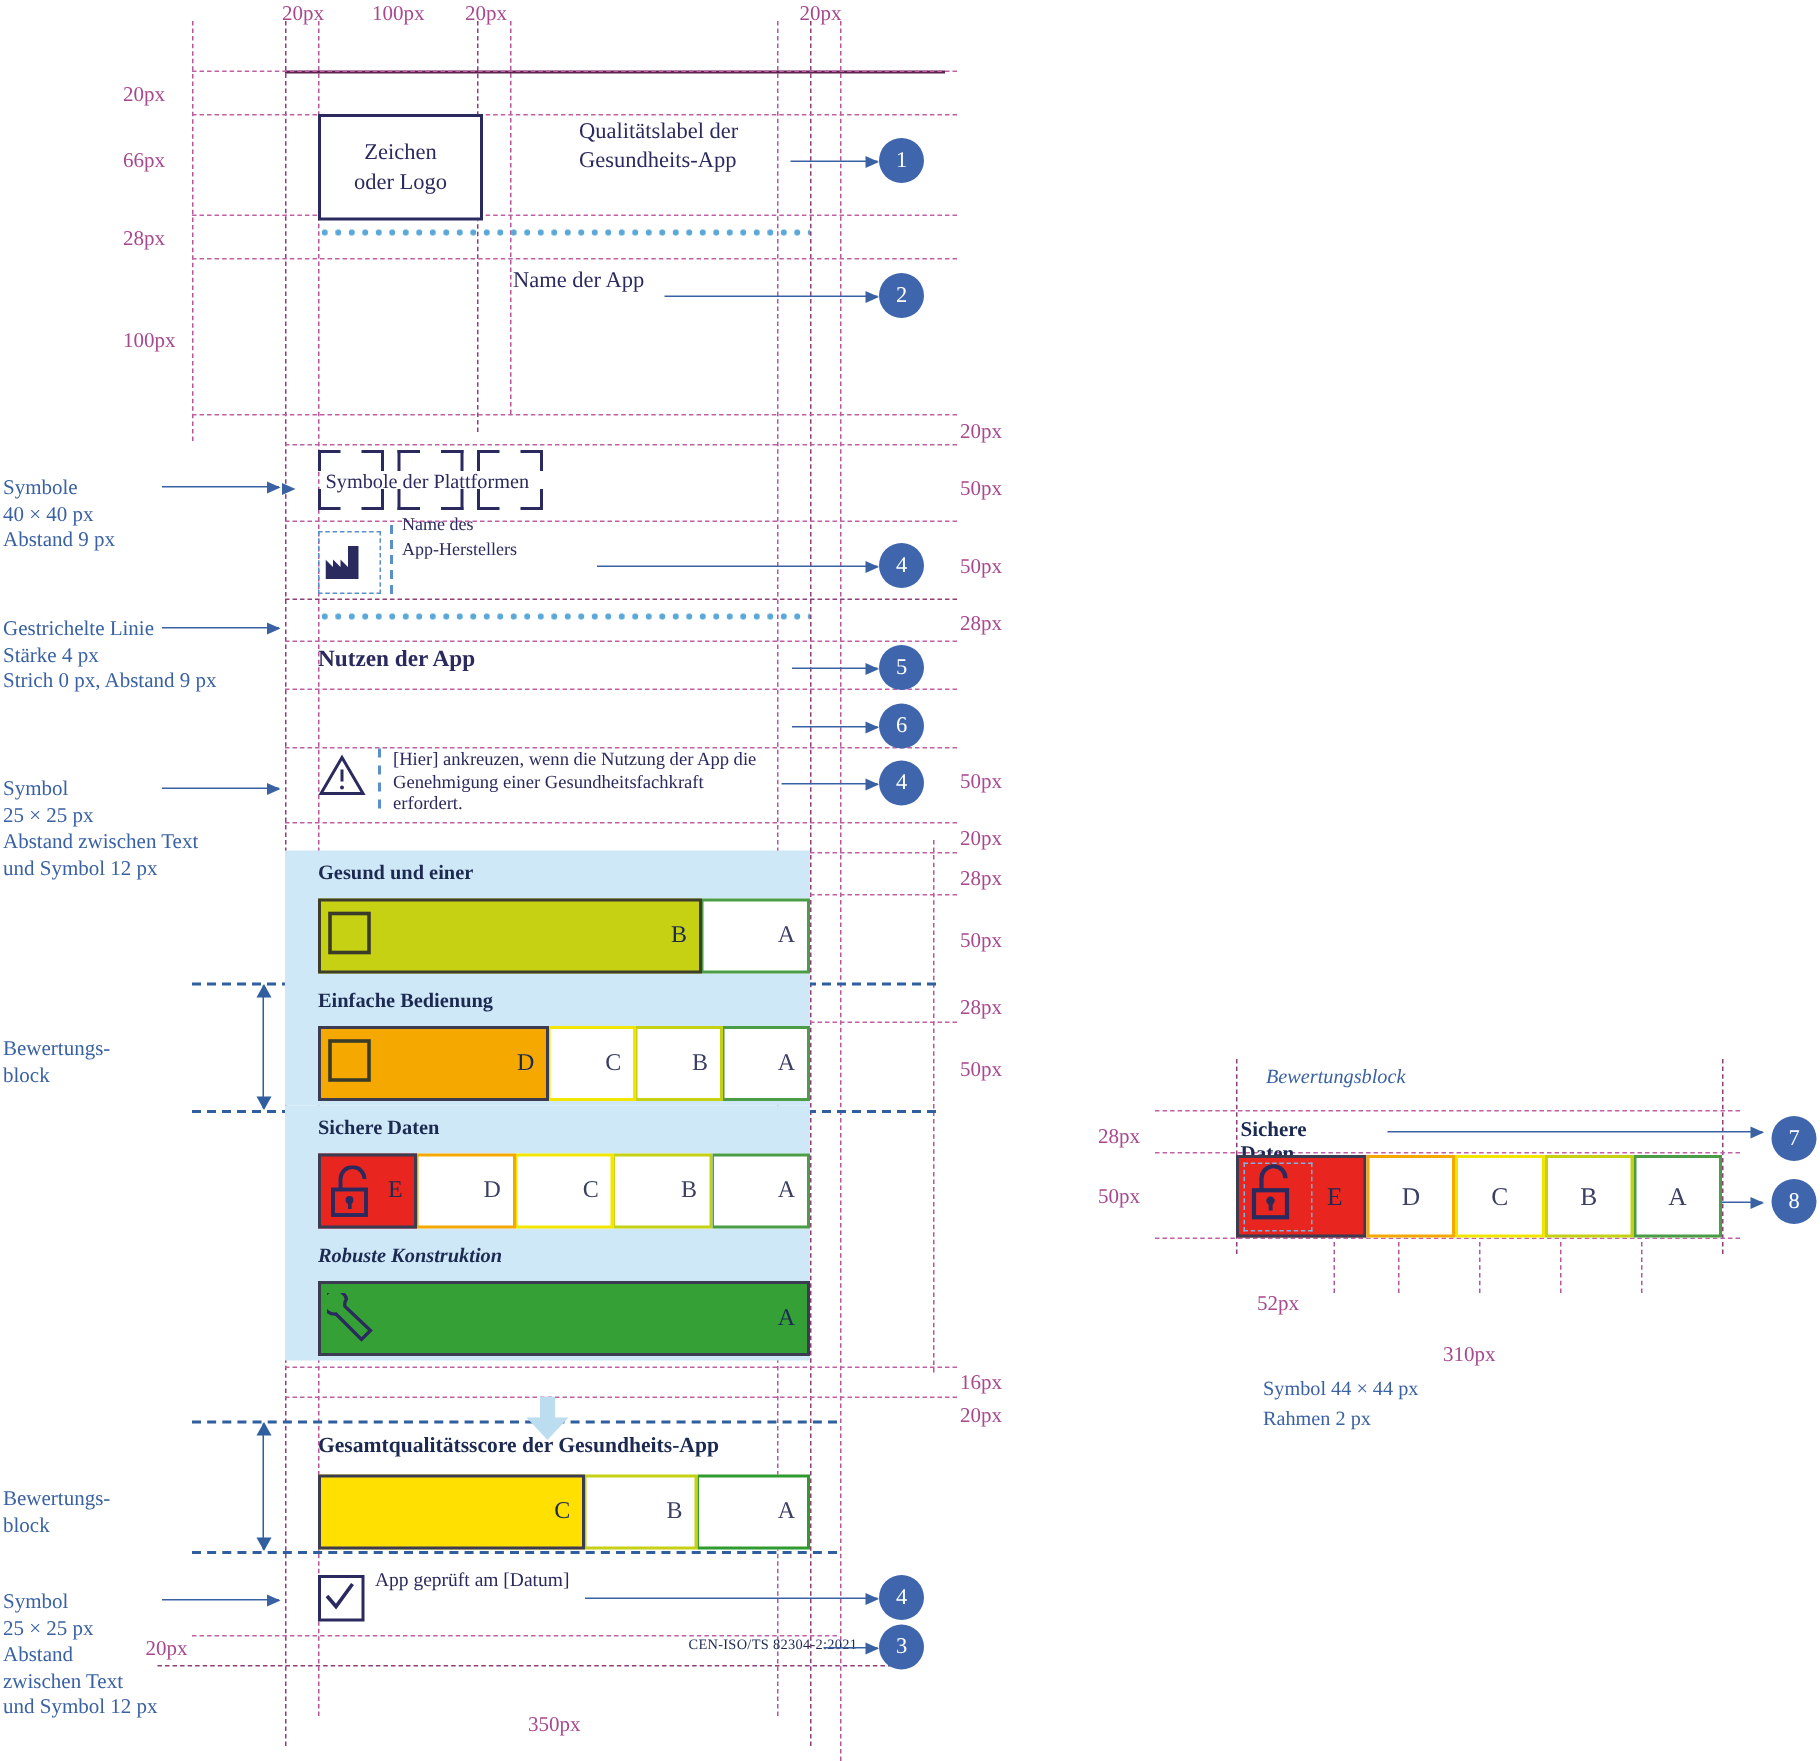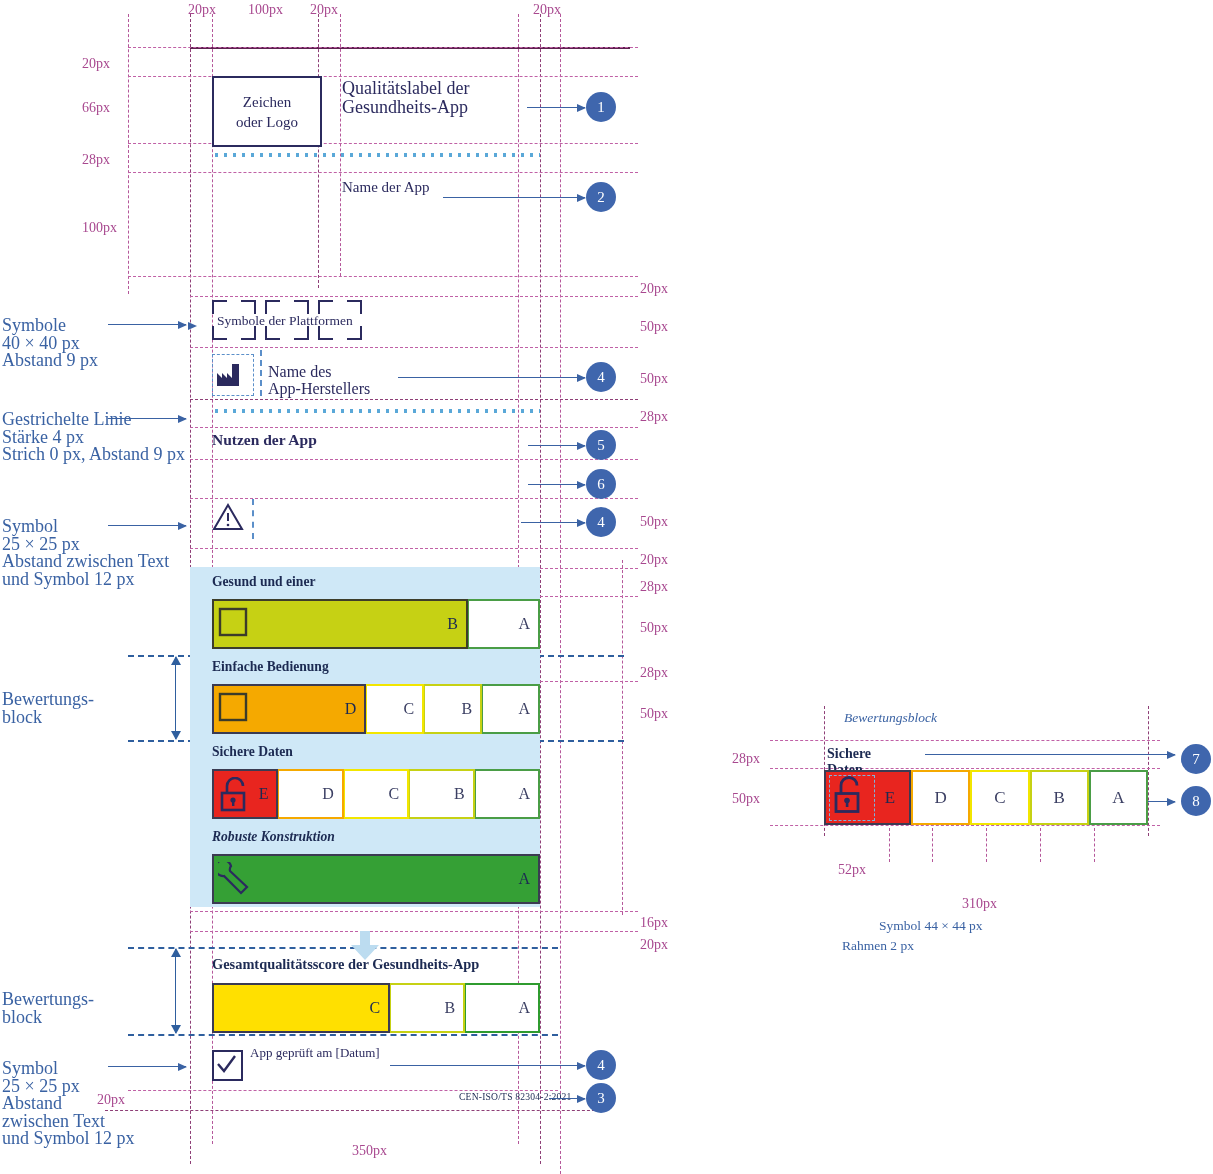--- a/index.html
+++ b/index.html
@@ -13,21 +13,21 @@
   .gl-v{position:absolute;border-left:1px dashed #b5579a;}
   .gl-v.dk{border-left:1px dashed #8e3f77;}
   .gl-h{position:absolute;border-top:1px dashed #c061a6;}
   .gl-h.dk{border-top:1px dashed #8e3f77;}
   .gl-h.blue{border-top:2px dashed #2f5f9e;}
   .solid-h{position:absolute;border-top:2px solid #5e2250;}
 
   .dimlabel{position:absolute;color:#a8488f;font-size:14px;font-family:"Liberation Serif",serif;white-space:nowrap;}
 
   
-  .anno{position:absolute;color:#3a62a3;font-size:18px;line-height:17.5px;white-space:pre-line;}
+  .anno{position:absolute;color:#3a62a3;font-size:14px;line-height:17.5px;white-space:pre-line;}
 
   
   .leader{position:absolute;height:0;border-top:1.4px solid #3a62a3;}
   .leader::after{content:"";position:absolute;right:-1px;top:-4.5px;
      border-left:9px solid #3a62a3;border-top:4.5px solid transparent;border-bottom:4.5px solid transparent;}
 
   
   .vdim{position:absolute;width:0;border-left:1.6px solid #2f5f9e;}
   .vdim::before{content:"";position:absolute;left:-5.5px;top:-1px;
      border-bottom:9px solid #2f5f9e;border-left:5.5px solid transparent;border-right:5.5px solid transparent;}
@@ -36,21 +36,21 @@
 
   
   .badge{position:absolute;width:30px;height:30px;border-radius:50%;
      background:#3f66ad;color:#ffffff;font-size:15px;
      display:flex;align-items:center;justify-content:center;
      font-family:"Liberation Serif",serif;}
 
   
   #label-card{position:absolute;left:190px;top:47px;width:350px;height:1050px;}
 
-  .card-title{font-size:18px;line-height:19px;}
+  .card-title{font-size:15px;line-height:19px;padding-left:44px;}
   .logo-box{position:absolute;border:2.4px solid #2b2a5e;background:#fff;
      display:flex;align-items:center;justify-content:center;text-align:center;
      font-size:15px;line-height:20px;}
   .bildzeichen{position:absolute;border:2.4px solid #2b2a5e;border-radius:14px;background:#fff;
      display:flex;align-items:center;justify-content:center;text-align:center;
      font-size:15px;line-height:20px;}
 
   .dotline{position:absolute;height:4px;
      background-image:radial-gradient(circle,#5aa8d8 1.9px,transparent 2px);
      background-size:9px 4px;background-repeat:repeat-x;}
@@ -219,35 +219,36 @@
       <span class="c3"></span>
       <span class="c4"></span>
   </div>
   <div class="plattext" style="left:27px;top:266px;">Symbole der Plattformen</div>
 
   <div class="symbox-d" style="left:22px;top:307px;width:40px;height:40px;"></div>
   <svg style="position:absolute;left:27px;top:315px;" width="30" height="24" viewBox="0 0 30 24">
     <path d="M0 24 L0 11 L5 16 L5 11 L10 16 L10 11 L15 16 L15 2 L22 2 L22 24 Z" fill="#2b2a5e"></path>
   </svg>
   <div style="position:absolute;left:70px;top:303px;border-left:2px dashed #5b8fc9;height:46px;"></div>
-  <div style="position:absolute;left:78px;top:316px;font-size:16px;line-height:17px;">
+  <div style="position:absolute;left:78px;top:294px;font-size:12px;line-height:17px;">
     <span>Name des</span><br>
     <span>App-Herstellers</span>
   </div>
 
   <div class="dotline" style="left:22px;top:362px;width:328px;"></div>
 
   <div class="sect-title" style="position:absolute;left:22px;top:384px;">Nutzen der App</div>
 
   <svg style="position:absolute;left:22px;top:455px;" width="32" height="30" viewBox="0 0 32 30">
     <path d="M16 3 L30 27 L2 27 Z" fill="none" stroke="#2b2a5e" stroke-width="2"></path>
     <path d="M16 11 L16 19" stroke="#2b2a5e" stroke-width="2"></path>
     <circle cx="16" cy="23" r="1.3" fill="#2b2a5e"></circle>
   </svg>
   <div style="position:absolute;left:62px;top:452px;border-left:2px dashed #5b8fc9;height:40px;"></div>
+  <div style="position:absolute;left:72px;top:452px;width:248px;font-size:12.4px;line-height:14.6px;">[Hier] ankreuzen, wenn die Nutzung der App die Genehmigung einer Gesundheitsfachkraft erfordert.</div>
 
   <div id="rating-blocks">
       <div class="ratingband" style="left: 0px; top: 520px; width: 350px; height: 85px;"></div>
       <div class="rt-label" style="left: 22px; top: 527px;">Gesund und einer</div>
       <div class="bar" style="left: 22px; top: 552px; width: 328px;">
         <div class="cell filled" style="flex: 4 1 0%; background: rgb(198, 209, 20); border: 2px solid rgb(61, 61, 42);">
           <span>B</span>
         </div>
         <div class="cell" style="flex: 1 1 0%; background: rgb(255, 255, 255); border-width: 2px 2px 2px 1px; border-style: solid; border-color: rgb(74, 157, 70); border-image: initial;">
           <span>A</span>
@@ -398,17 +399,17 @@
       </div>
       <div class="cell" style="flex: 1 1 0%; background: rgb(255, 255, 255); border: 2.4px solid rgb(74, 157, 70); justify-content: center; padding-right: 0px; height: 55px; font-size: 17px;">
         <span>A</span>
       </div>
     </div>
 
   <div class="dimlabel" style="left:732px;top:751px;">28px</div>
   <div class="dimlabel" style="left:732px;top:791px;">50px</div>
   <div class="dimlabel" style="left:838px;top:862px;">52px</div>
   <div class="dimlabel" style="left:962px;top:896px;">310px</div>
-  <div class="d-anno" style="left:842px;top:918px;margin-left:37px;">Symbol 44 × 44 px</div>
+  <div class="d-anno" style="left:842px;top:918px;">Symbol 44 × 44 px</div>
   <div class="d-anno" style="left:842px;top:938px;">Rahmen 2 px</div>
 <div class="badge" style="left: 1181px; top: 744px;">7</div>
     <div class="badge" style="left: 1181px; top: 786px;">8</div>
   </div>
 
 </body></html>

